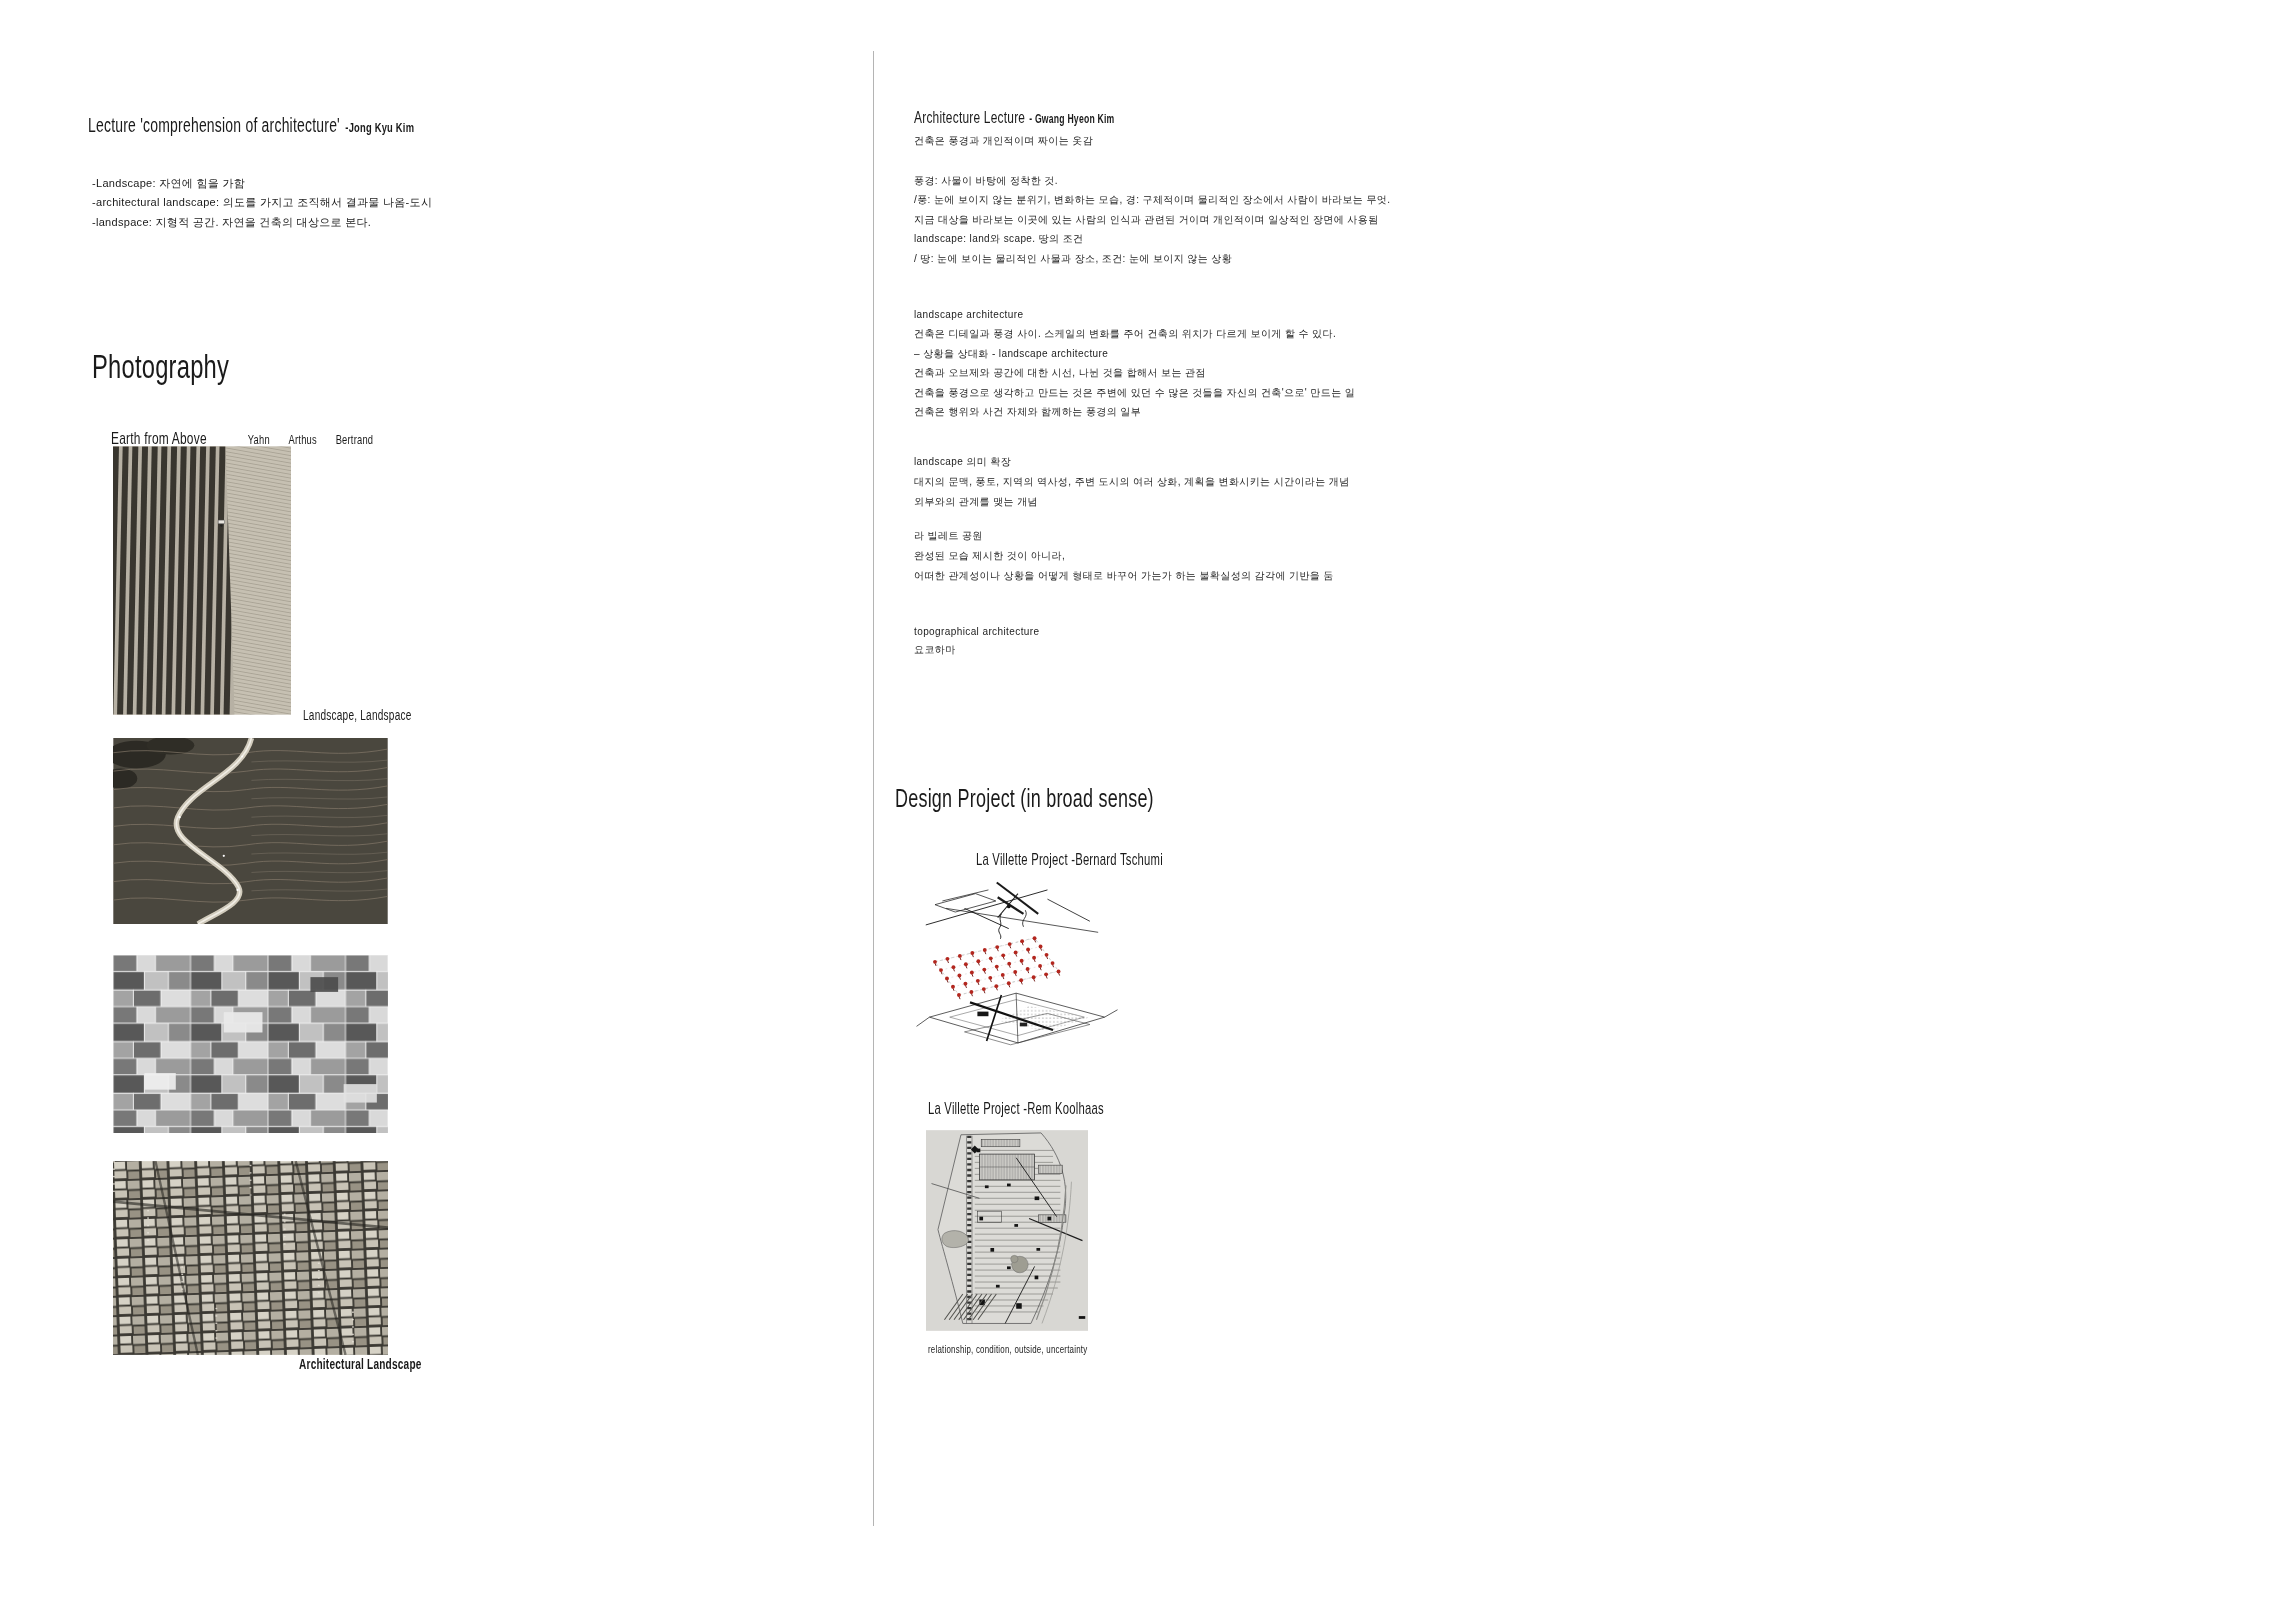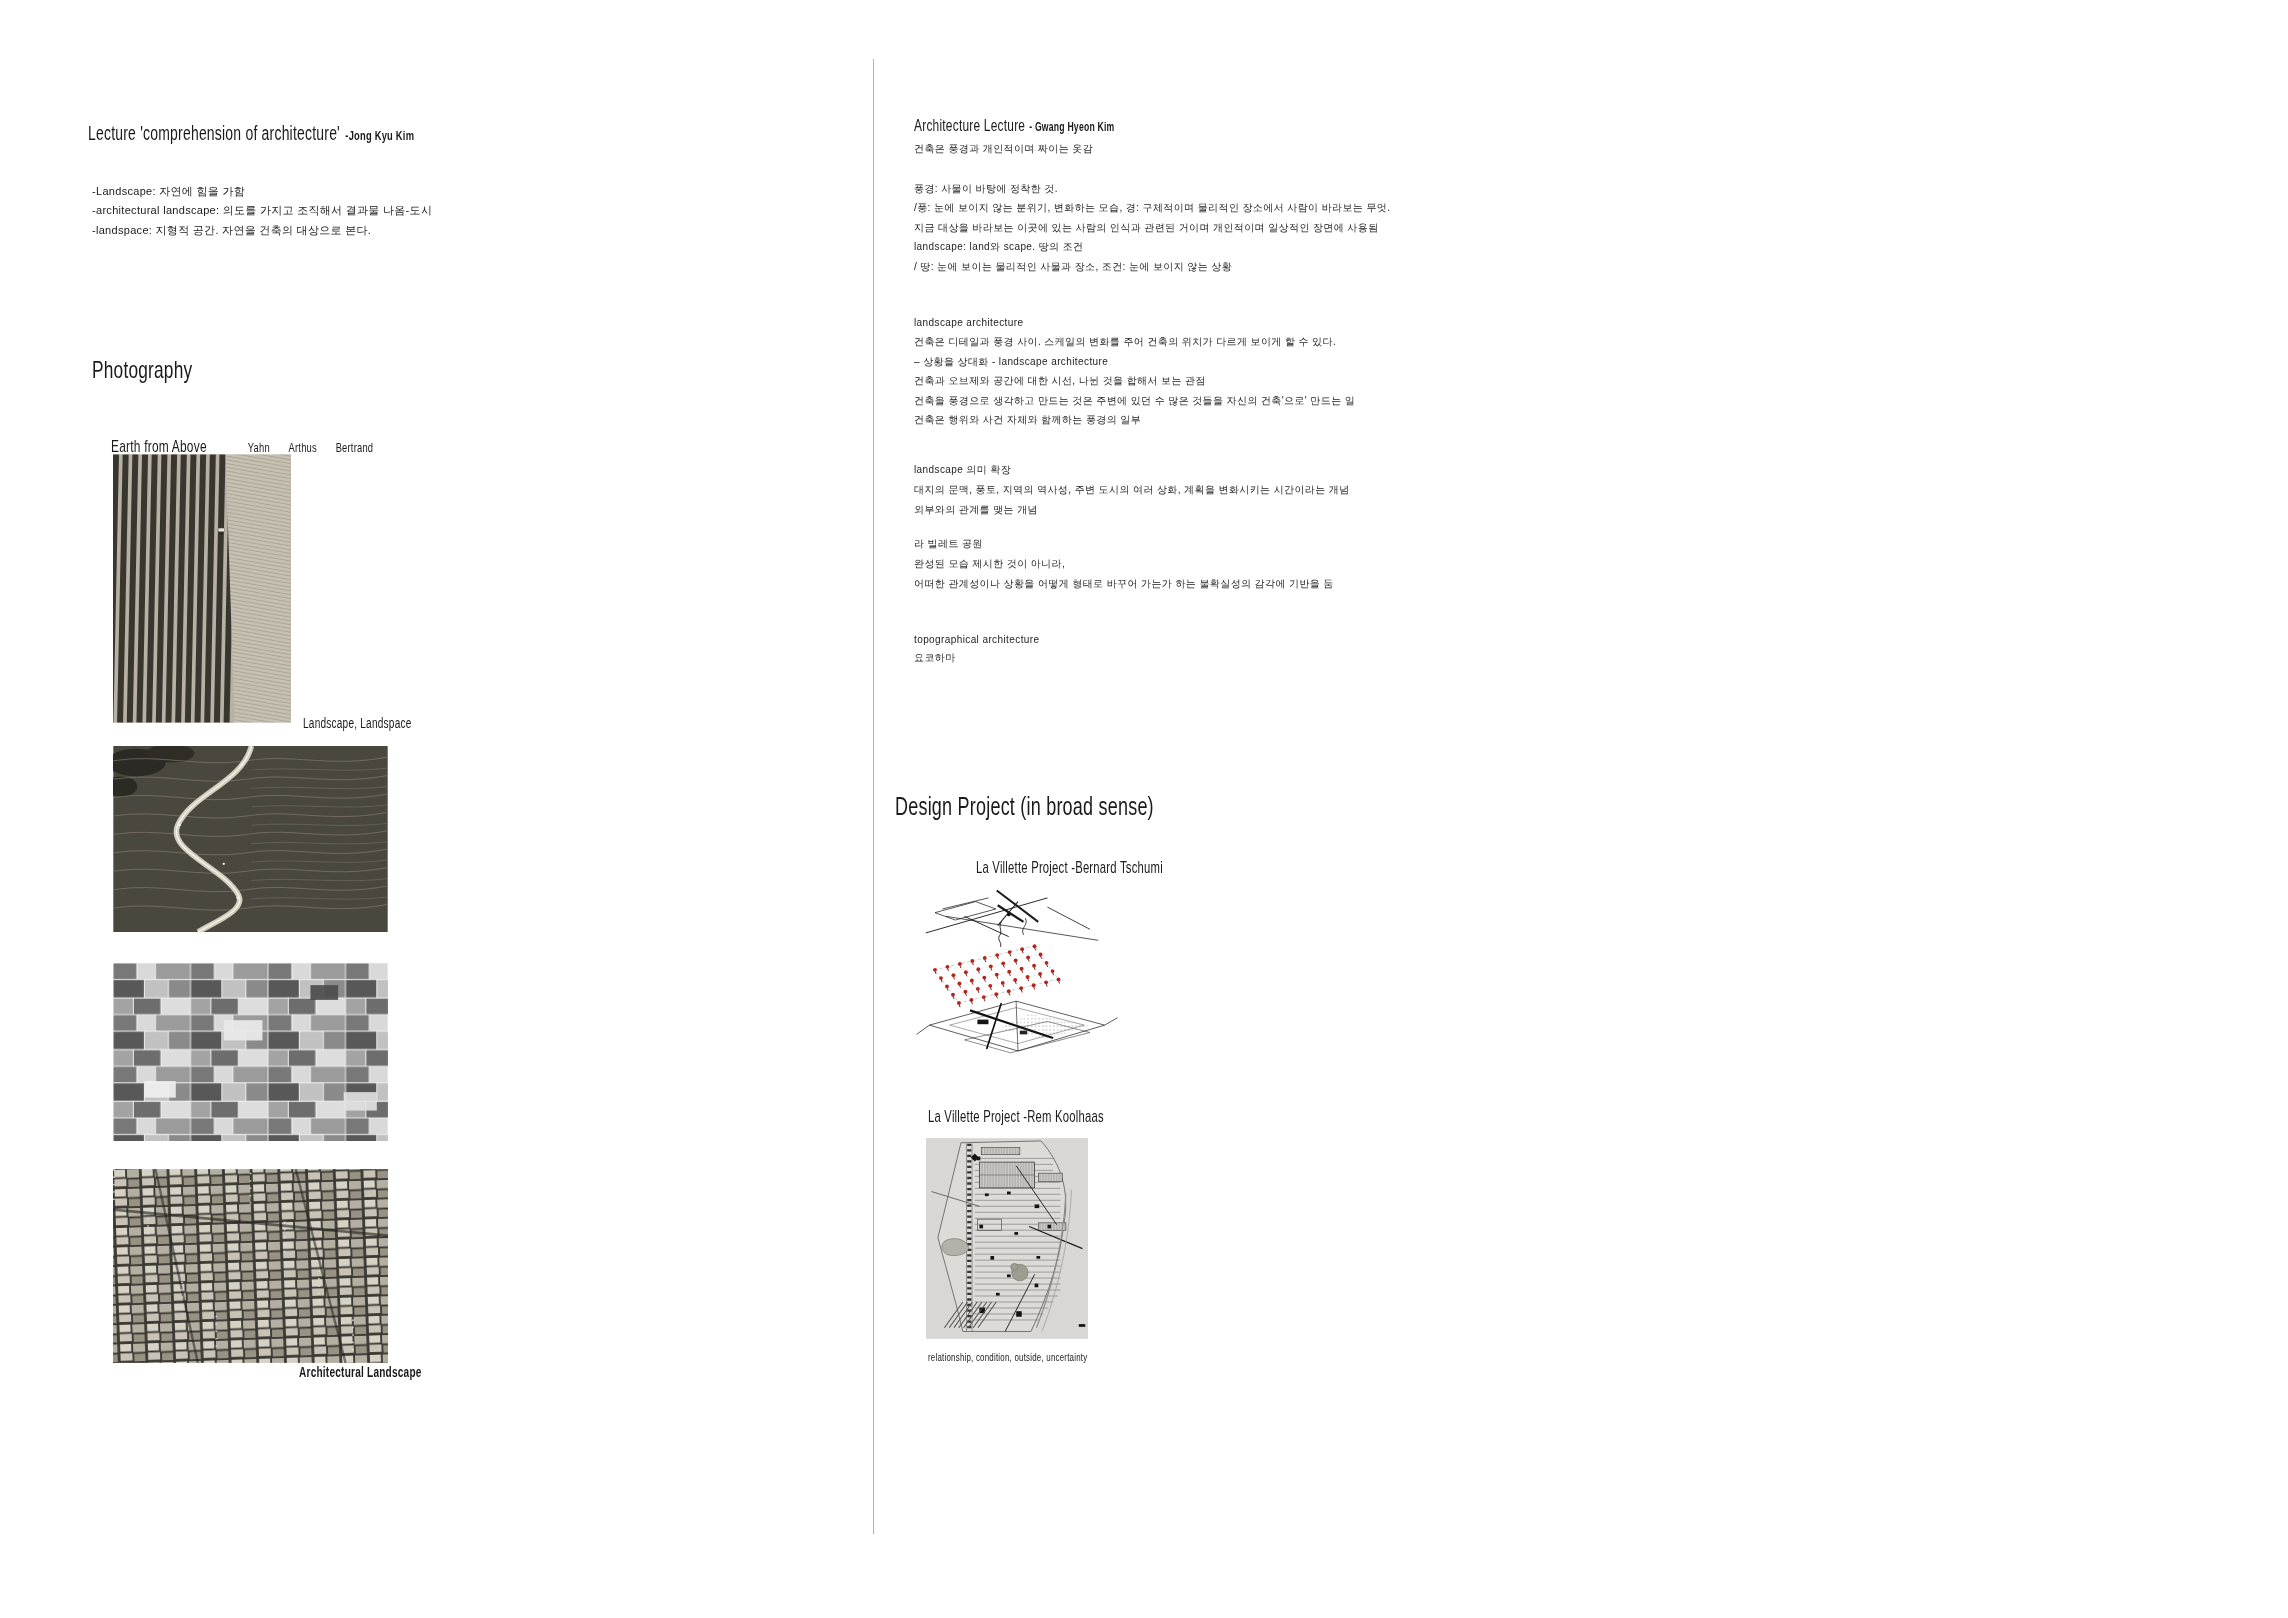--- a/index.html
+++ b/index.html
@@ -1,28 +1,28 @@
 <!DOCTYPE html>
 <html style="font-size:14.8px"><head>
 <meta charset="utf-8">
 <style>
   html,body{margin:0;padding:0;}
   body{width:2289px;height:1619px;background:#ffffff;font-family:"Liberation Sans",sans-serif;color:#1a1a1a;}
-  .page{position:relative;width:2289px;height:1582px;background:#fff;overflow:hidden;margin-top:8px;}
+  .page{position:relative;width:2289px;height:1582px;background:#fff;overflow:hidden;}
   .abs{position:absolute;}
   .cond{display:inline-block;transform:scaleX(.72);transform-origin:0 0;white-space:nowrap;letter-spacing:0.3px;}
   .kr{font-size:10px;letter-spacing:0.4px;color:#1c1c1c;white-space:nowrap;}
   .kr div{white-space:nowrap;}
   .divider{width:0.9px;background:#b4b4b4;}
 
   
   .l-title{left:88px;top:114px;font-size:19.4px;}
   .l-title .author{font-size:13px;font-weight:bold;margin-left:7.4px;}
   .l-notes{left:92px;top:174px;font-size:11px;line-height:19.4px;letter-spacing:0.3px;}
-  .l-photog{left:92px;top:348px;font-size:24px;}
+  .l-photog{left:92px;top:348px;font-size:33px;}
   .l-efa{left:111px;top:429px;}
   .l-efa .efa-t{font-size:16.6px;}
   .l-efa .pname{font-size:13px;}
   .l-efa .p1{margin-left:57px;}
   .l-efa .p2,.l-efa .p3{margin-left:26px;}
   .ph1{left:113px;top:446px;}
   .cap1{left:303px;top:707px;font-size:14px;}
   .ph2{left:113px;top:738px;}
   .ph3{left:113px;top:955px;}
   .ph4{left:113px;top:1161px;}

